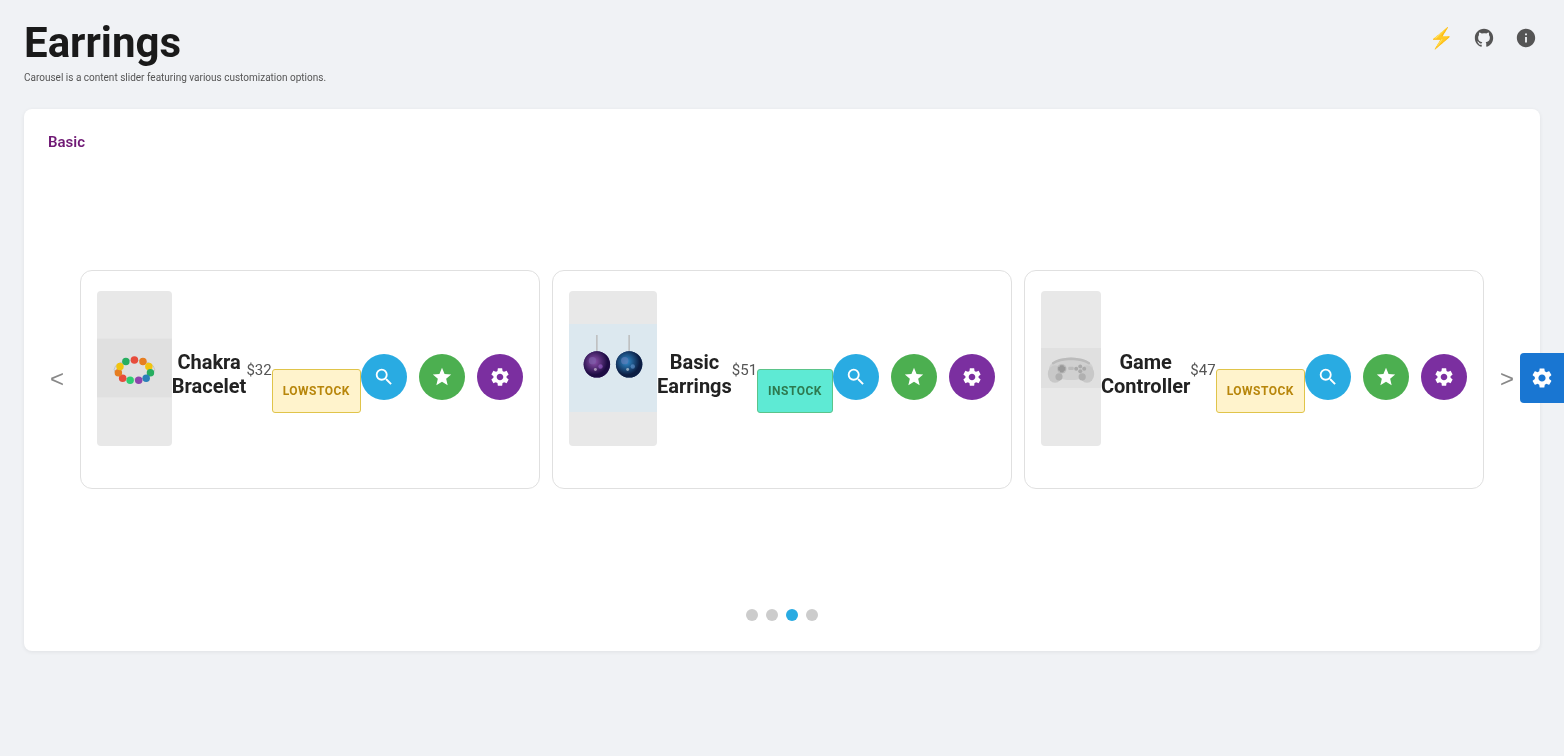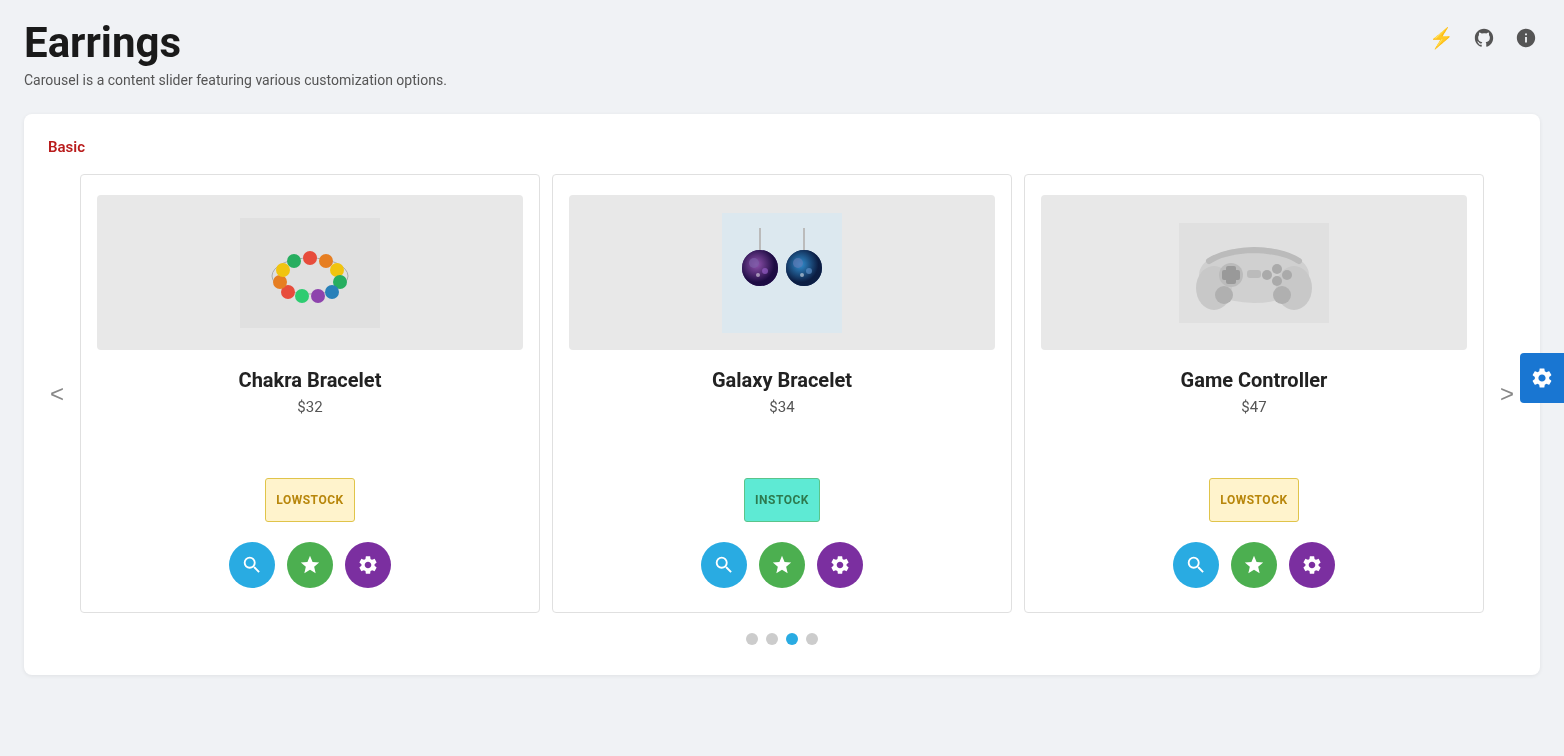--- a/index.html
+++ b/index.html
@@ -16,21 +16,21 @@
     }
 
     .page-title {
       font-size: 42px;
       font-weight: 700;
       color: #1a1a1a;
       line-height: 1.1;
     }
 
     .page-subtitle {
-      font-size: 14px;
+      font-size: 10px;
       color: #555;
       margin-top: 6px;
     }
 
     .header-icons {
       position: absolute;
       top: 24px;
       right: 24px;
       display: flex;
       gap: 14px;
@@ -53,21 +53,21 @@
       border-radius: 8px;
       margin: 16px 24px;
       padding: 24px 16px 30px 16px;
       box-shadow: 0 1px 4px rgba(0,0,0,0.07);
       position: relative;
     }
 
     .section-label {
       font-size: 15px;
       font-weight: 600;
-      color: #b91c1c;
+      color: #701a75;
       margin-bottom: 18px;
       padding-left: 8px;
     }
 
     .carousel-wrapper {
       display: flex;
       align-items: center;
       position: relative;
       width: 100%;
     }
@@ -90,26 +90,26 @@
       display: flex;
       gap: 0;
       flex: 1;
       overflow: hidden;
       justify-content: center;
     }
 
     .product-card {
       background: #fff;
       border: 1px solid #e0e0e0;
-      border-radius: 4px;
+      border-radius: 12px;
       width: calc(33.33% - 6px);
       margin: 0 6px;
       padding: 20px 16px 24px 16px;
       display: flex;
-      flex-direction: column;
+      flex-direction: row;
       align-items: center;
       min-width: 280px;
     }
 
     .product-image-container {
       width: 100%;
       height: 155px;
       background: #e8e8e8;
       border-radius: 4px;
       display: flex;
@@ -333,22 +333,22 @@
                 <stop offset="0%" stop-color="#9b59b6"></stop>
                 <stop offset="100%" stop-color="#1a0a3e"></stop>
               </radialGradient>
               <radialGradient id="galaxy2" cx="40%" cy="40%">
                 <stop offset="0%" stop-color="#3498db"></stop>
                 <stop offset="100%" stop-color="#0a1a3e"></stop>
               </radialGradient>
             </defs>
           </svg>
         </div>
-        <div class="product-name">Galaxy Bracelet</div>
-        <div class="product-price">$34</div>
+        <div class="product-name">Basic Earrings</div>
+        <div class="product-price">$51</div>
         <div class="product-badge badge-instock">INSTOCK</div>
         <div class="product-actions">
           <button class="action-btn btn-search">
             <svg viewBox="0 0 24 24" width="22" height="22" fill="white">
                 <path d="M15.5 14h-.79l-.28-.27A6.471 6.471 0 0016 9.5 6.5 6.5 0 109.5 16c1.61 0 3.09-.59 4.23-1.57l.27.28v.79l5 4.99L20.49 19l-4.99-5zm-6 0C7.01 14 5 11.99 5 9.5S7.01 5 9.5 5 14 7.01 14 9.5 11.99 14 9.5 14z"></path>
               </svg>
           </button>
           <button class="action-btn btn-favorite">
             <svg viewBox="0 0 24 24" width="22" height="22" fill="white">
                 <path d="M12 17.27L18.18 21l-1.64-7.03L22 9.24l-7.19-.61L12 2 9.19 8.63 2 9.24l5.46 4.73L5.82 21z"></path>

